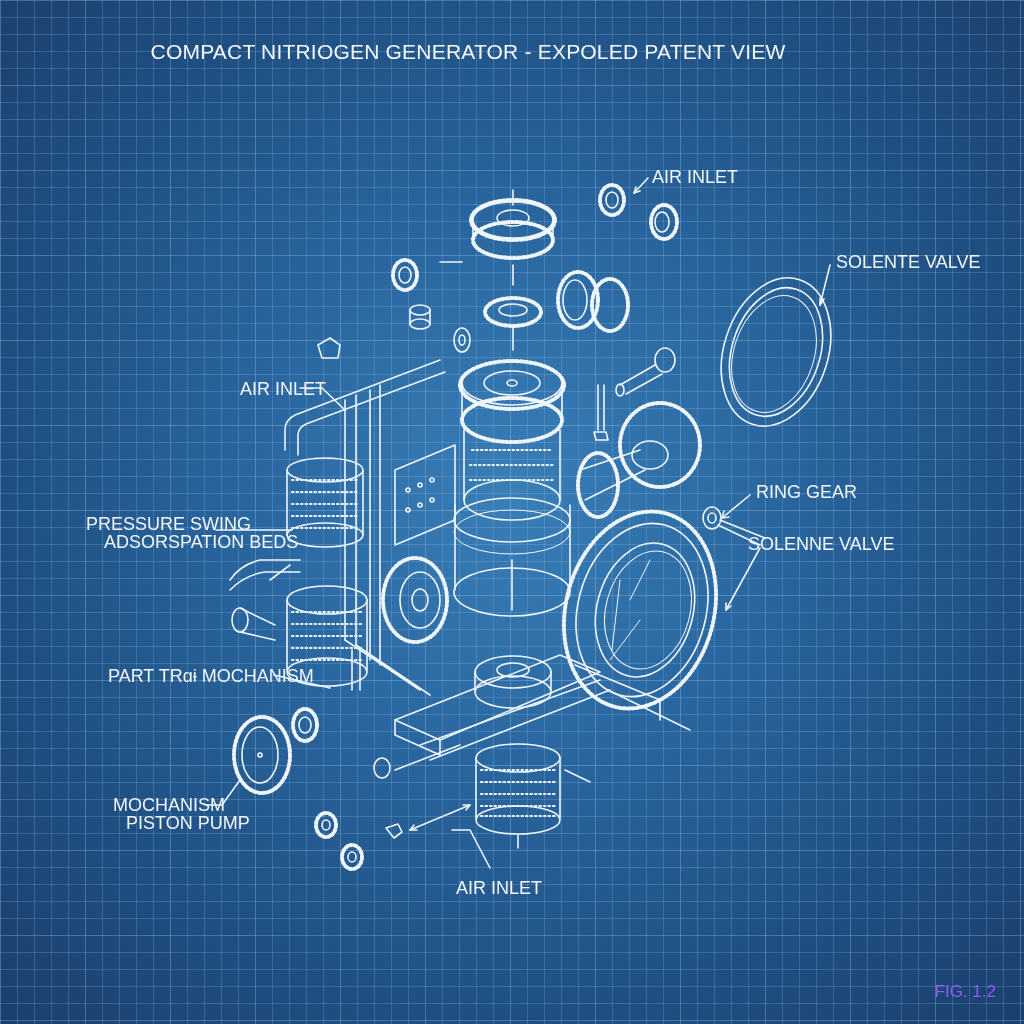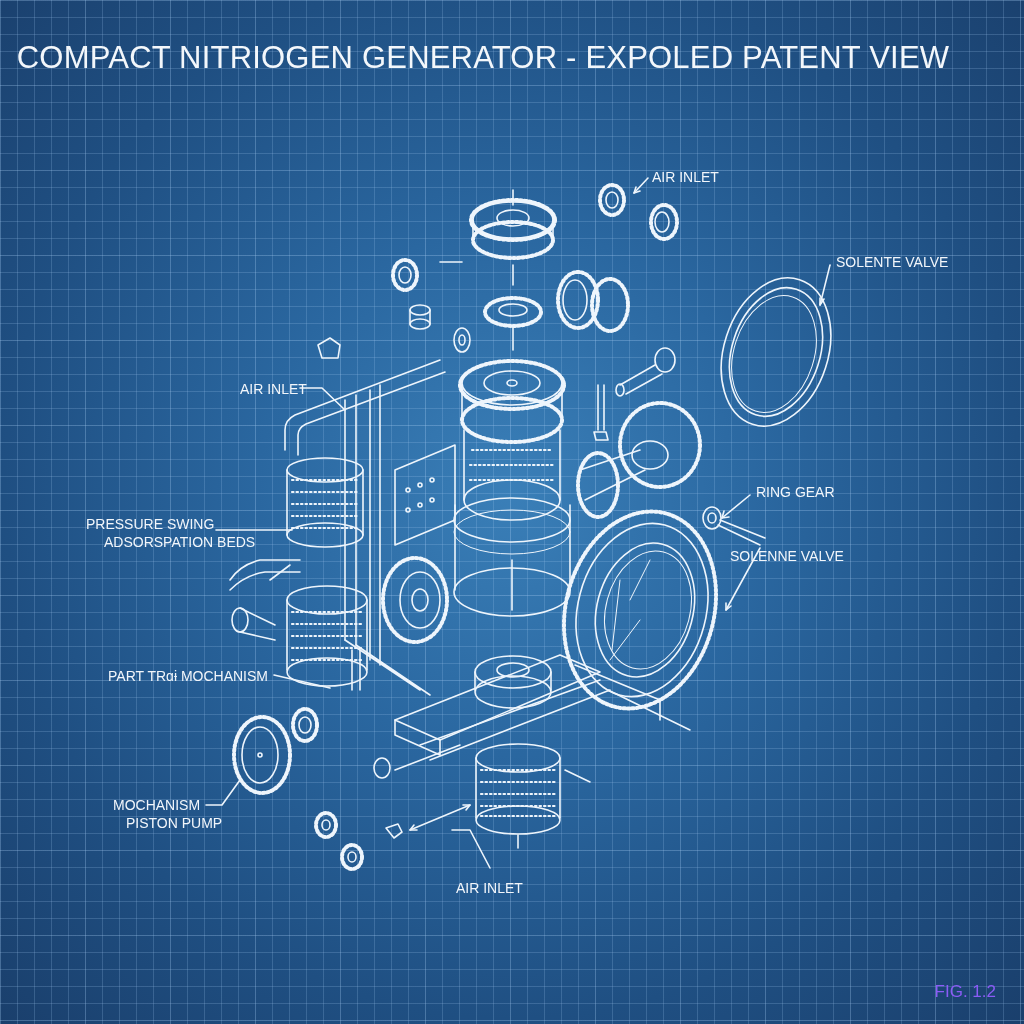--- a/index.html
+++ b/index.html
@@ -17,27 +17,27 @@
     }
     .grid-major {
       position:absolute; inset:0;
       background-image:
         linear-gradient(to right, rgba(180,215,250,0.12) 1px, transparent 1px),
         linear-gradient(to bottom, rgba(180,215,250,0.12) 1px, transparent 1px);
       background-size:85px 85px;
     }
     .title {
       position:absolute; top:40px; left:0; width:936px; text-align:center;
-      color:#f3f7fb; font-size:31px; letter-spacing:0.2px;padding-left:15px;
+      color:#f3f7fb; font-size:21px; letter-spacing:0.2px;
     }
     .fig {
       position:absolute; right:28px; bottom:22px; color:#8b5cf6; font-size:17px;
     }
     .label {
-      position:absolute; color:#f2f6fb; font-size:14px; line-height:18px; white-space:nowrap;
+      position:absolute; color:#f2f6fb; font-size:18px; line-height:18px; white-space:nowrap;
     }
     svg.drawing { position:absolute; left:0; top:0; }
     svg.drawing * { fill:none; stroke:#eef5fc; stroke-width:1.6; stroke-linecap:round; stroke-linejoin:round; }
     svg.drawing .thin { stroke-width:1; }
     svg.drawing .dots { stroke-dasharray:1.5 3; stroke-width:2.2; }
     svg.drawing .teeth { stroke-dasharray:2 2.5; stroke-width:4; }
   </style>
 </head>
 <body>
 
@@ -225,19 +225,19 @@
     <path d="M608 690 L690 730"></path>
   </g>
 </svg>
 
 <div class="label" style="left:652px; top:168px;">AIR INLET</div>
 <div class="label" style="left:836px; top:253px;">SOLENTE VALVE</div>
 <div class="label" style="left:240px; top:380px;">AIR INLET</div>
 <div class="label" style="left:86px; top:515px;">PRESSURE SWING</div>
 <div class="label" style="left:68px; top:533px;padding-left:36px;">ADSORSPATION BEDS</div>
 <div class="label" style="left:756px; top:483px;">RING GEAR</div>
-<div class="label" style="left:730px; top:535px;margin-top:12px;">SOLENNE VALVE</div>
+<div class="label" style="left:748px; top:535px;">SOLENNE VALVE</div>
 <div class="label" style="left:108px; top:667px;">PART TRɑɨ MOCHANISM</div>
 <div class="label" style="left:113px; top:796px;">MOCHANISM</div>
 <div class="label" style="left:126px; top:814px;text-align:center;">PISTON PUMP</div>
 <div class="label" style="left:456px; top:879px;">AIR INLET</div>
 
 <div class="fig">FIG. 1.2</div>
 
 </body></html>

